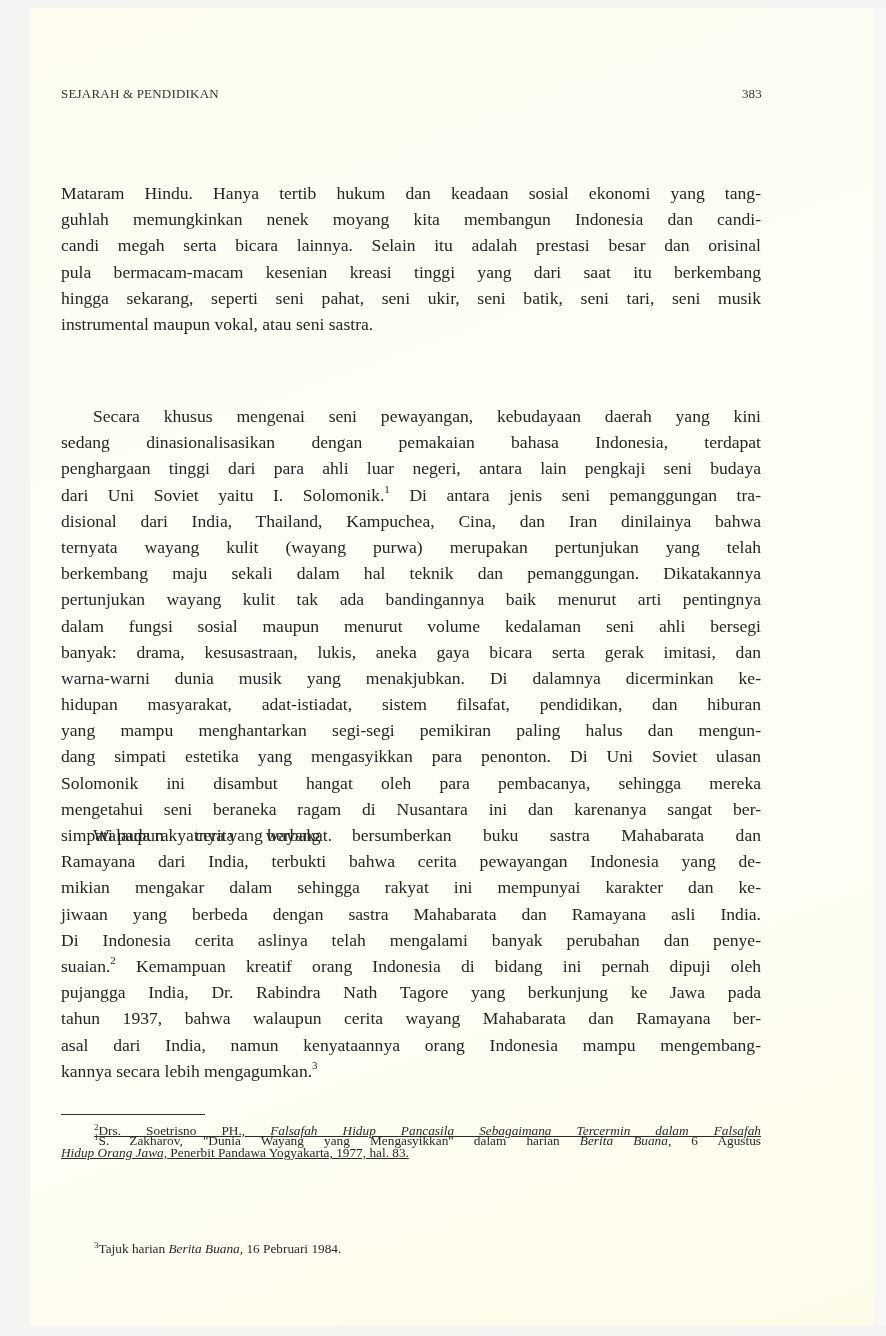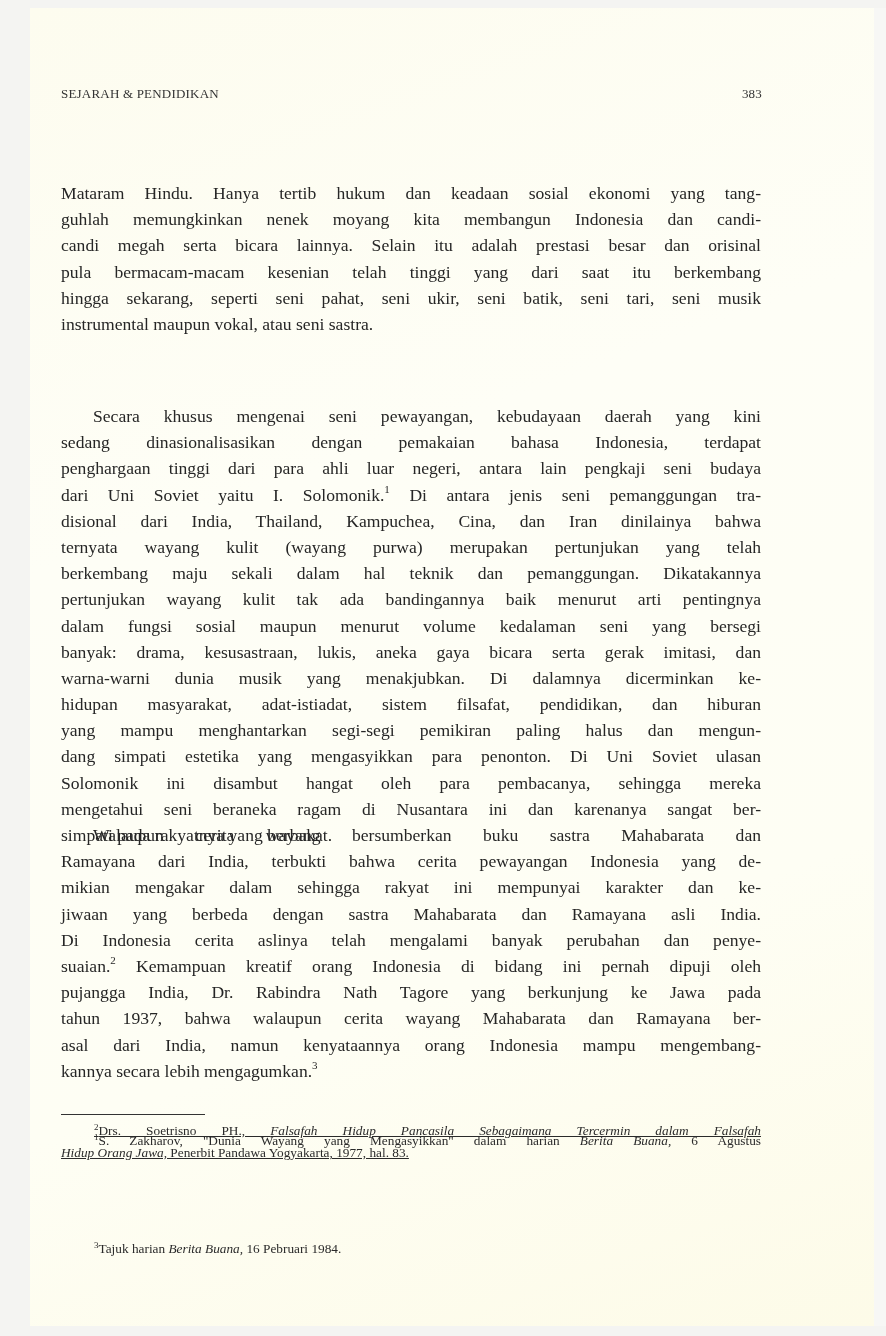--- a/index.html
+++ b/index.html
@@ -103,34 +103,34 @@
 
 <div class="running-header">
   <span class="title">SEJARAH &amp; PENDIDIKAN</span>
   <span class="page-no">383</span>
 </div>
 
 <div class="body-text" id="para-0" style="top:180px;">
     <span class="line">Mataram Hindu. Hanya tertib hukum dan keadaan sosial ekonomi yang tang-</span>
     <span class="line">guhlah memungkinkan nenek moyang kita membangun Indonesia dan candi-</span>
     <span class="line">candi megah serta bicara lainnya. Selain itu adalah prestasi besar dan orisinal</span>
-    <span class="line">pula bermacam-macam kesenian telah tinggi yang dari saat itu berkembang</span>
+    <span class="line">pula bermacam-macam kesenian kreasi tinggi yang dari saat itu berkembang</span>
     <span class="line">hingga sekarang, seperti seni pahat, seni ukir, seni batik, seni tari, seni musik</span>
     <span class="line last">instrumental maupun vokal, atau seni sastra.</span>
   </div>
 <div class="body-text" id="para-1" style="top:363px;margin-top:40px;">
     <span class="line indent">Secara khusus mengenai seni pewayangan, kebudayaan daerah yang kini</span>
     <span class="line">sedang dinasionalisasikan dengan pemakaian bahasa Indonesia, terdapat</span>
     <span class="line">penghargaan tinggi dari para ahli luar negeri, antara lain pengkaji seni budaya</span>
     <span class="line">dari Uni Soviet yaitu I. Solomonik.<sup class="fn">1</sup> Di antara jenis seni pemanggungan tra-</span>
     <span class="line">disional dari India, Thailand, Kampuchea, Cina, dan Iran dinilainya bahwa</span>
     <span class="line">ternyata wayang kulit (wayang purwa) merupakan  pertunjukan  yang telah</span>
     <span class="line">berkembang maju sekali dalam hal teknik dan pemanggungan. Dikatakannya</span>
     <span class="line">pertunjukan wayang kulit tak ada bandingannya baik menurut arti pentingnya</span>
-    <span class="line">dalam fungsi sosial maupun menurut volume kedalaman seni yang bersegi</span>
+    <span class="line">dalam fungsi sosial maupun menurut volume kedalaman seni ahli bersegi</span>
     <span class="line">banyak: drama, kesusastraan, lukis, aneka gaya bicara serta gerak imitasi, dan</span>
     <span class="line">warna-warni dunia musik yang menakjubkan. Di dalamnya dicerminkan ke-</span>
     <span class="line">hidupan masyarakat, adat-istiadat, sistem filsafat, pendidikan, dan hiburan</span>
     <span class="line">yang mampu menghantarkan segi-segi pemikiran paling halus dan mengun-</span>
     <span class="line">dang simpati estetika yang mengasyikkan para penonton. Di Uni Soviet ulasan</span>
     <span class="line">Solomonik ini disambut hangat oleh para pembacanya, sehingga mereka</span>
     <span class="line">mengetahui seni beraneka ragam di Nusantara ini dan karenanya sangat ber-</span>
     <span class="line last">simpati pada rakyatnya yang berbakat.</span>
   </div>
 <div class="body-text" id="para-2" style="top:822px;">

